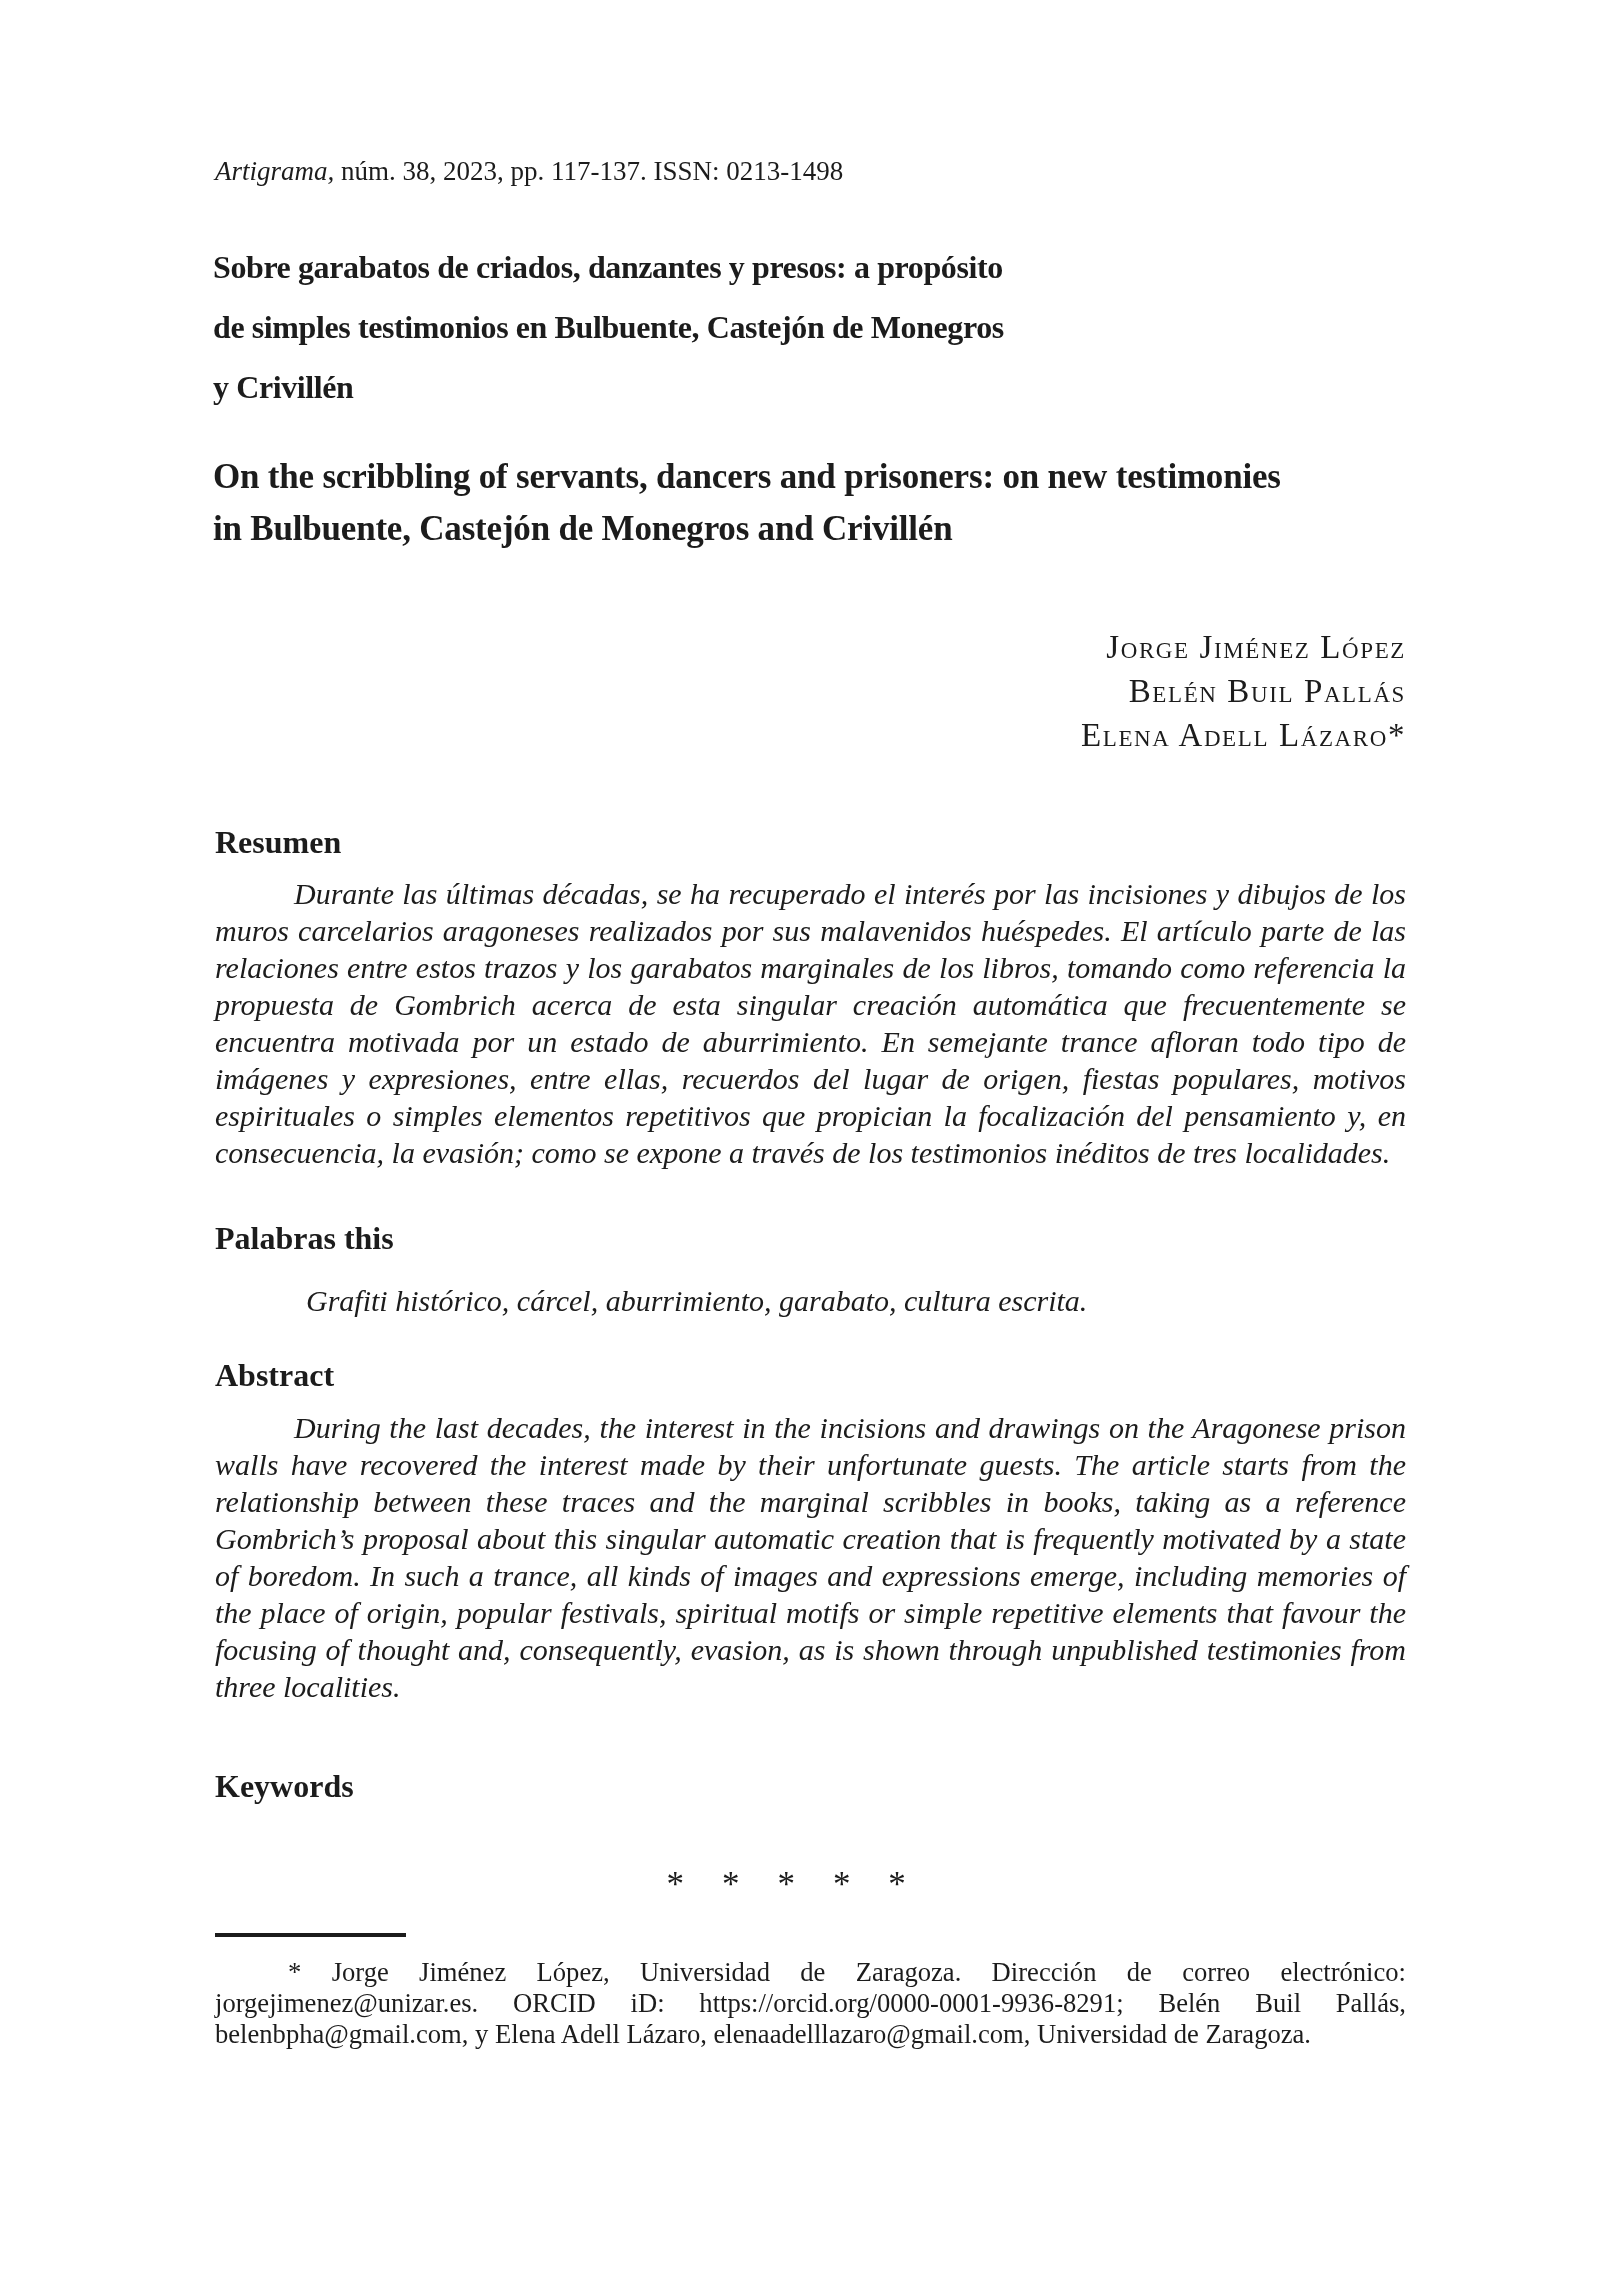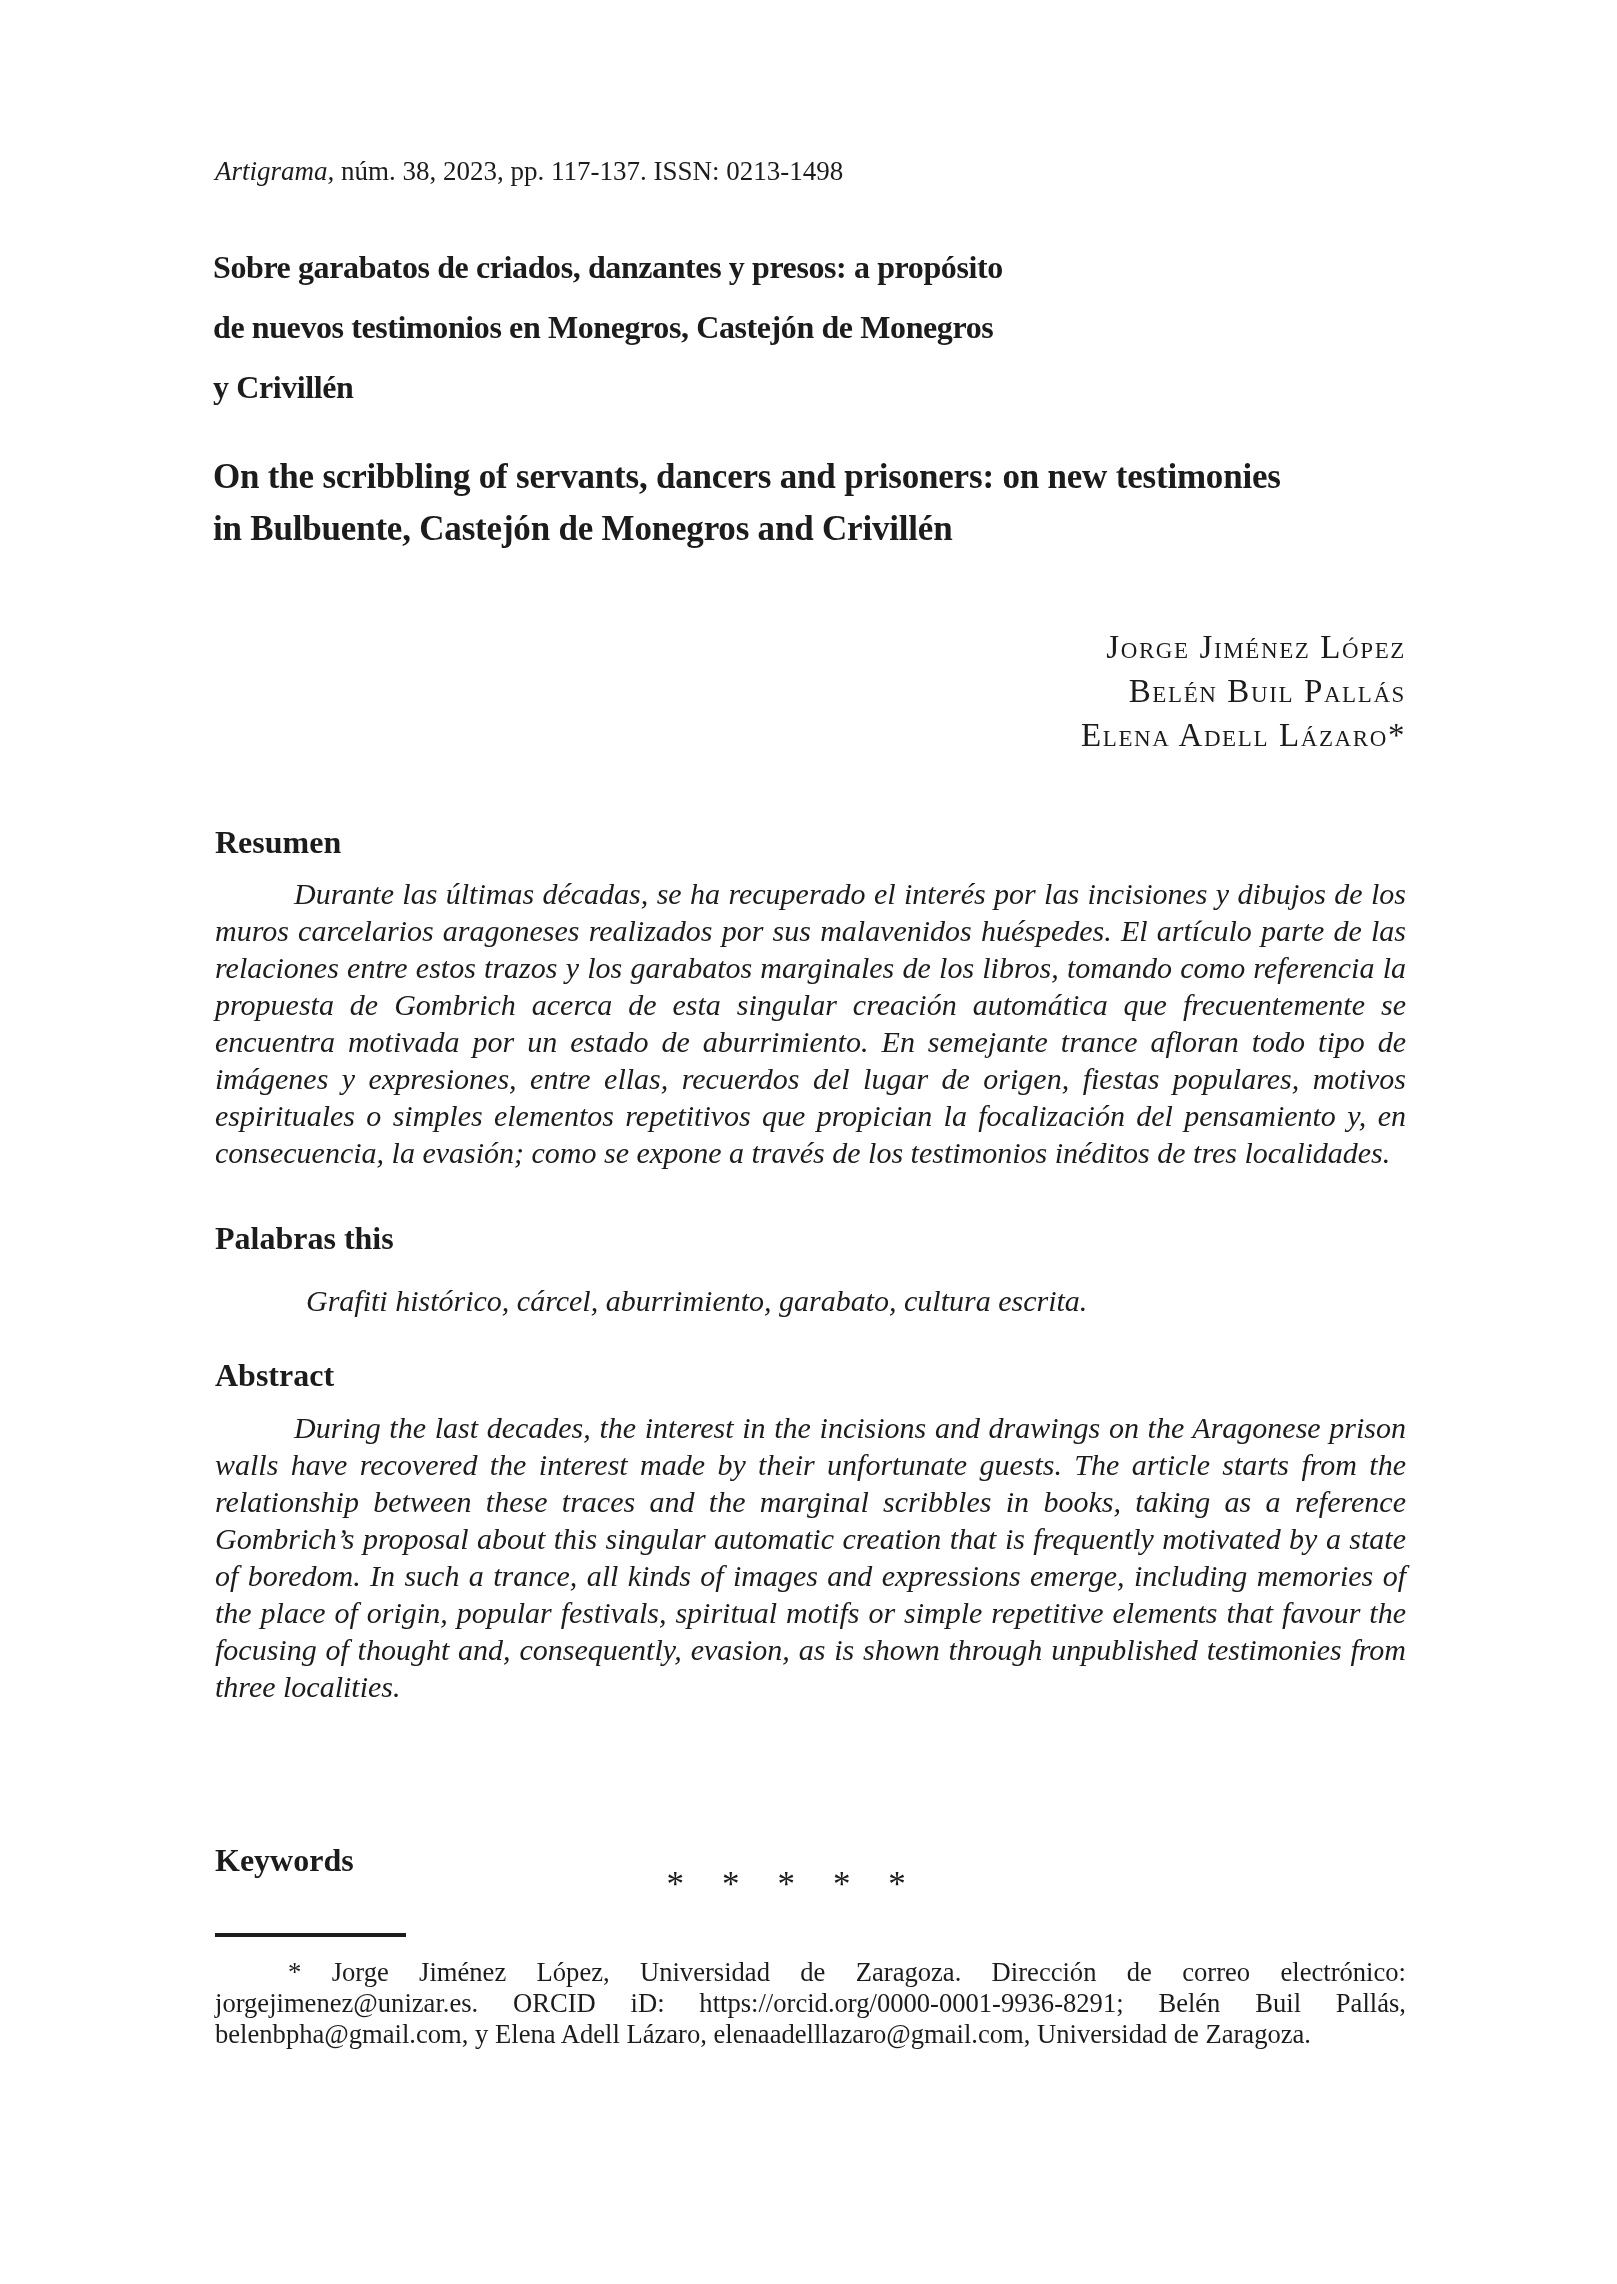--- a/index.html
+++ b/index.html
@@ -66,21 +66,21 @@
     position: absolute;
     left: 215px;
     margin: 0;
     font-size: 32px;
     line-height: 37px;
     font-weight: 700;
   }
   #h-resumen  { top: 824px; }
   #h-palabras { top: 1220px; }
   #h-abstract { top: 1357px; }
-  #h-keywords { top: 1842px; }
+  #h-keywords { top: 1768px; }
 
   .body-par {
     position: absolute;
     left: 215px;
     width: 1191px;
     margin: 0;
     font-style: italic;
     font-size: 30px;
     line-height: 37px;
     text-align: justify;
@@ -139,21 +139,21 @@
 <body>
 
 <div class="page">
 
   <div class="journal-line">
     <span class="it">Artigrama,</span><span> núm. 38, 2023, pp. 117-137. ISSN: 0213-1498</span>
   </div>
 
   <h1 class="title-es">
     <span class="title-line">Sobre garabatos de criados, danzantes y presos: a propósito</span>
-    <span class="title-line">de nuevos testimonios en Monegros, Castejón de Monegros</span>
+    <span class="title-line">de simples testimonios en Bulbuente, Castejón de Monegros</span>
     <span class="title-line">y Crivillén</span>
   </h1>
 
   <h2 class="title-en">
     <span class="title-line">On the scribbling of servants, dancers and prisoners: on new testimonies</span>
     <span class="title-line">in Bulbuente, Castejón de Monegros and Crivillén</span>
   </h2>
 
   <div class="authors">
     <div class="author">Jorge Jiménez López</div>

